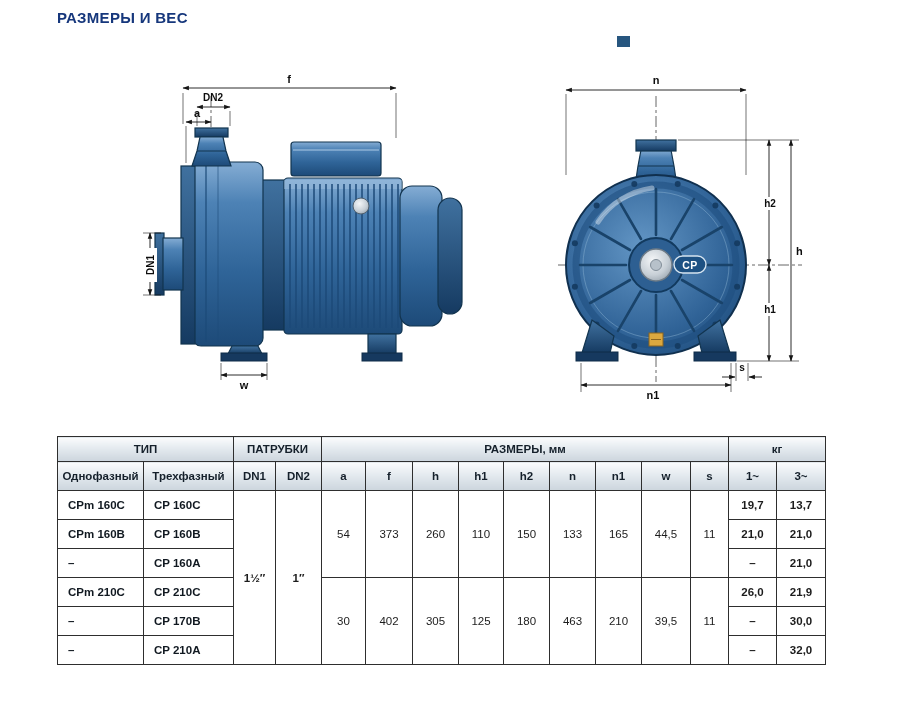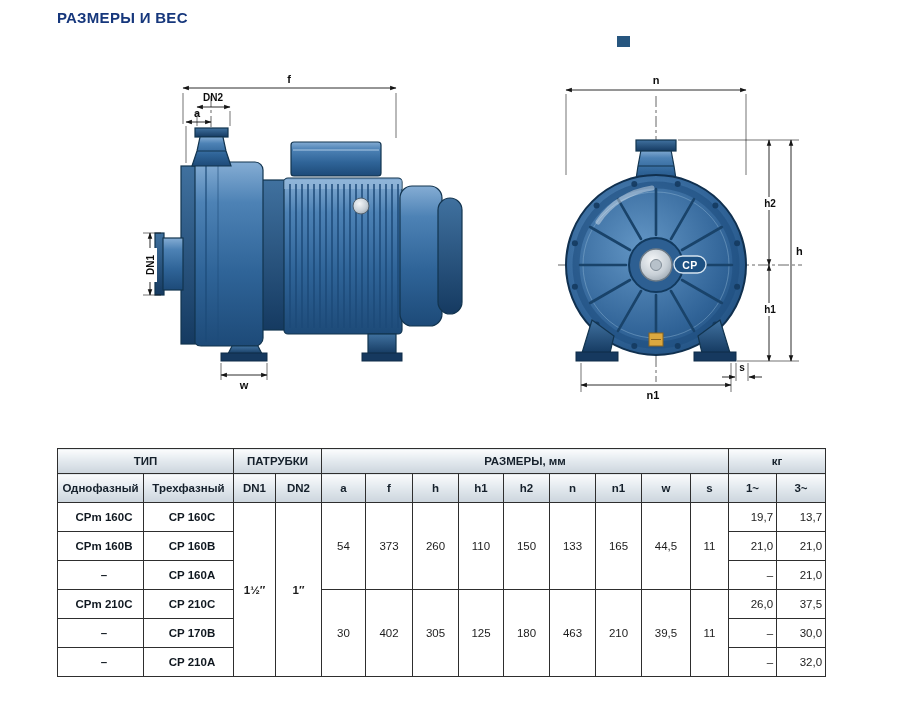--- a/index.html
+++ b/index.html
@@ -11,32 +11,32 @@
   
   .dim{stroke:#151515;stroke-width:.9;fill:none;}
   .ext{stroke:#151515;stroke-width:.6;fill:none;}
   .cl{stroke:#3f3f3f;stroke-width:.8;fill:none;stroke-dasharray:11 3 3 3;}
   .dl{font-family:"Liberation Sans",sans-serif;font-size:11px;font-weight:bold;fill:#0d0d0d;}
   .dls{font-size:10px;}
   .badge-txt{font-family:"Liberation Sans",sans-serif;font-size:10.5px;font-weight:bold;fill:#fff;letter-spacing:.5px;}
   .part{stroke:#12344f;stroke-width:1.2;}
 
   
-  .tablewrap{position:absolute;left:57px;top:448px;width:635px;}
+  .tablewrap{position:absolute;left:57px;top:436px;width:635px;}
   table{border-collapse:collapse;width:100%;table-layout:fixed;font-size:11.5px;color:#1c1c1c;}
   th,td{border:1px solid #2e2e2e;text-align:center;vertical-align:middle;padding:2px 3px;
         overflow:hidden;white-space:nowrap;}
   thead th{background:linear-gradient(180deg,#fbfcfd 0%,#e4eaef 45%,#ccd5dd 100%);
            font-weight:bold;color:#15202b;}
   thead tr.grp th{height:20px;}
   thead tr.sub th{height:24px;}
   tbody tr{height:29px;background:#fff;}
-  td.model{text-align:center;padding-left:10px;font-weight:bold;color:#101820;}
+  td.model{text-align:left;padding-left:10px;font-weight:bold;color:#101820;}
   td.dn{font-weight:bold;}
-  td.kg{font-weight:normal;text-align:right;}
+  td.kg{font-weight:bold;}
 </style>
 </head>
 <body>
 
 <div class="page">
 
   <div class="title">РАЗМЕРЫ И ВЕС</div>
 
   <svg class="diagram" width="915" height="435" viewBox="0 0 915 435">
     <defs>
@@ -309,21 +309,21 @@
           <td rowspan="3">30</td>
           <td rowspan="3">402</td>
           <td rowspan="3">305</td>
           <td rowspan="3">125</td>
           <td rowspan="3">180</td>
           <td rowspan="3">463</td>
           <td rowspan="3">210</td>
           <td rowspan="3">39,5</td>
           <td rowspan="3">11</td>
           <td class="kg">26,0</td>
-          <td class="kg">37,5</td>
+          <td class="kg">21,9</td>
         </tr>
         <tr>
           <td class="model">–</td>
           <td class="model">CP 170B</td>
           <td class="kg">–</td>
           <td class="kg">30,0</td>
         </tr>
         <tr>
           <td class="model">–</td>
           <td class="model">CP 210A</td>

